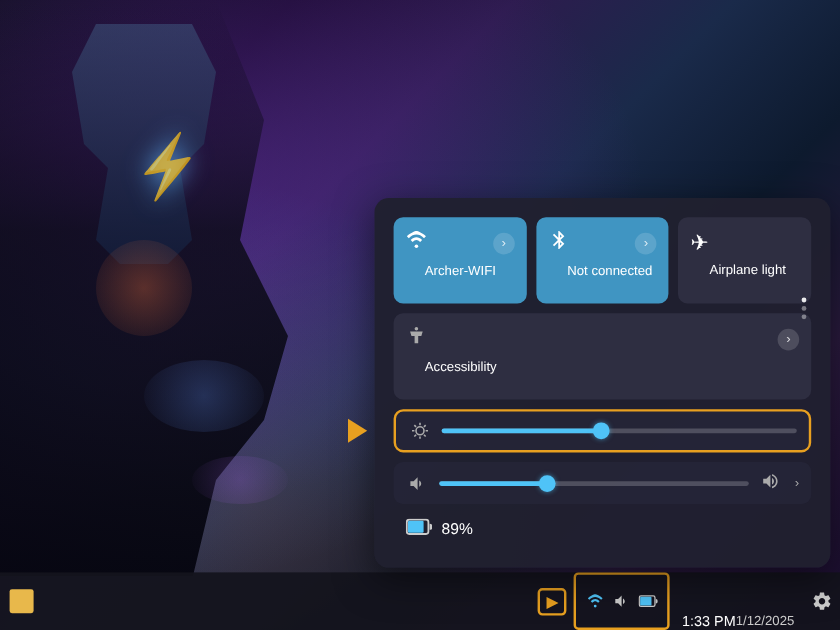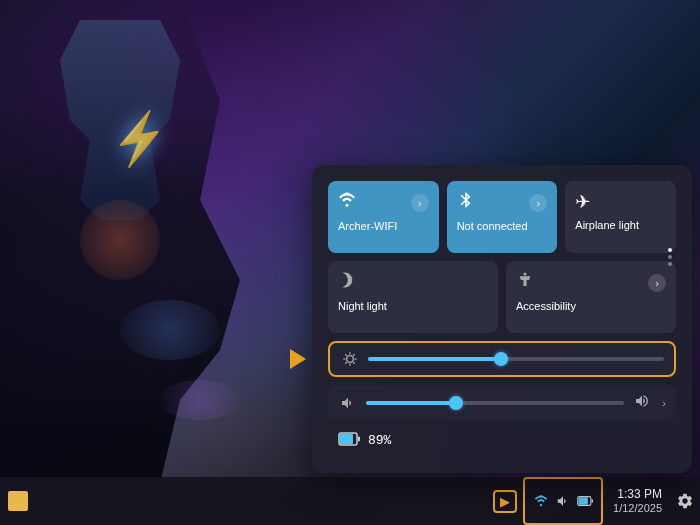--- a/index.html
+++ b/index.html
@@ -109,21 +109,21 @@
       gap: 6px;
       padding: 0 8px;
       height: 100%;
       cursor: pointer;
       border: 2px solid #e8a020;
       border-radius: 4px;
       margin-right: 2px;
     }
     .clock-area {
       display: flex;
-      flex-direction: column;
+      flex-direction: row;
       align-items: flex-end;
       padding: 0 8px;
       height: 100%;
       justify-content: center;
       cursor: pointer;
     }
     .clock-time {
       font-size: 12px;
       color: #fff;
       line-height: 1.2;
@@ -196,20 +196,21 @@
       height: 18px;
       display: flex;
       align-items: center;
       justify-content: center;
     }
     .tile-label {
       font-size: 11px;
       color: #fff;
       font-weight: 500;
       line-height: 1.2;
+      margin-left: 16px;
     }
 
     
     .panel-dots {
       position: absolute;
       right: 4px;
       top: 50%;
       transform: translateY(-50%);
       display: flex;
       flex-direction: column;
@@ -297,21 +298,20 @@
       margin-top: 4px;
     }
     .battery-icon {
       font-size: 14px;
       color: #ccc;
       margin-right: 8px;
     }
     .battery-text {
       font-size: 13px;
       color: #fff;
-      font-family: Liberation Mono, monospace;
     }
 
     
     .tiles-container {
       position: relative;
     }
 
     
     .gear-svg {
       width: 18px;
@@ -367,32 +367,20 @@
         <div class="tile-top">
           <span class="tile-icon">✈</span>
         </div>
         <span class="tile-label">Airplane light</span>
       </div>
     </div>
 
     <div class="tiles-row">
 
 
-      <div class="tile">
-        <div class="tile-top">
-          <span class="tile-icon">
-            <svg width="18" height="18" viewBox="0 0 24 24" fill="#aaa">
-              <path d="M9 2c-1.05 0-2.05.16-3 .46 4.06 1.27 7 5.06 7 9.54 0 4.48-2.94 8.27-7 9.54.95.3 1.95.46 3 .46 5.52 0 10-4.48 10-10S14.52 2 9 2z"></path>
-              <circle cx="14" cy="5" r="1.5" fill="#aaa"></circle>
-              <circle cx="18" cy="9" r="1" fill="#aaa"></circle>
-            </svg>
-          </span>
-        </div>
-        <span class="tile-label">Night light</span>
-      </div>
 
       <div class="tile">
         <div class="tile-top">
           <span class="tile-icon">
             <svg width="18" height="18" viewBox="0 0 24 24" fill="#aaa">
               <circle cx="12" cy="4" r="2"></circle>
               <path d="M19 7H5l1.5 5H10v8h4v-8h3.5L19 7z"></path>
             </svg>
           </span>
           <span class="tile-arrow">›</span>

